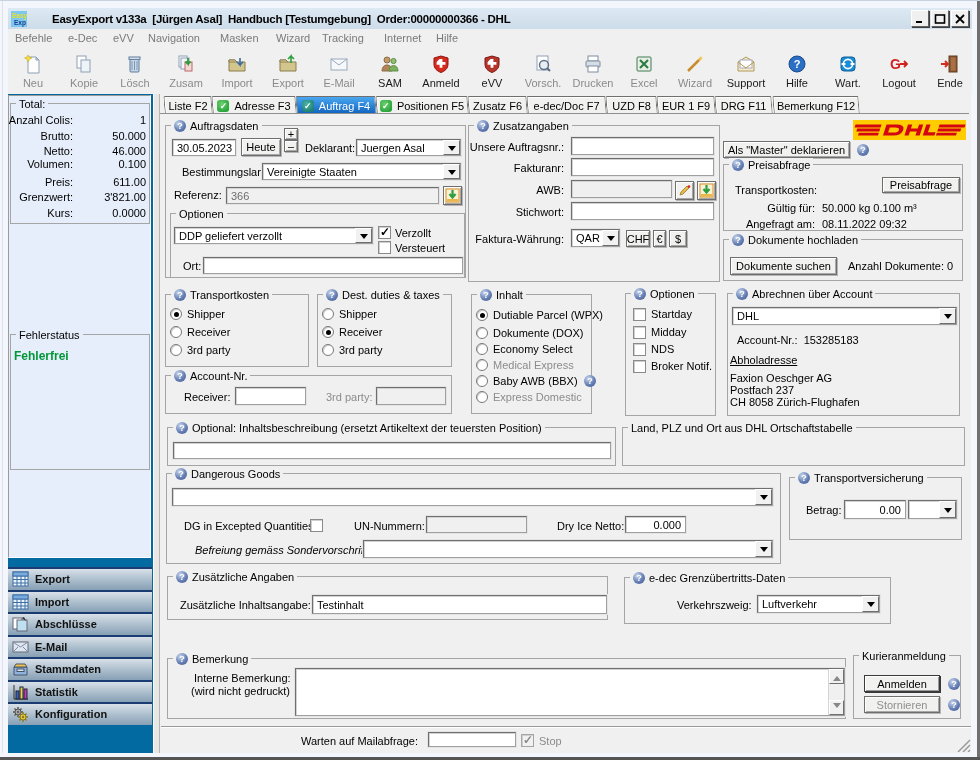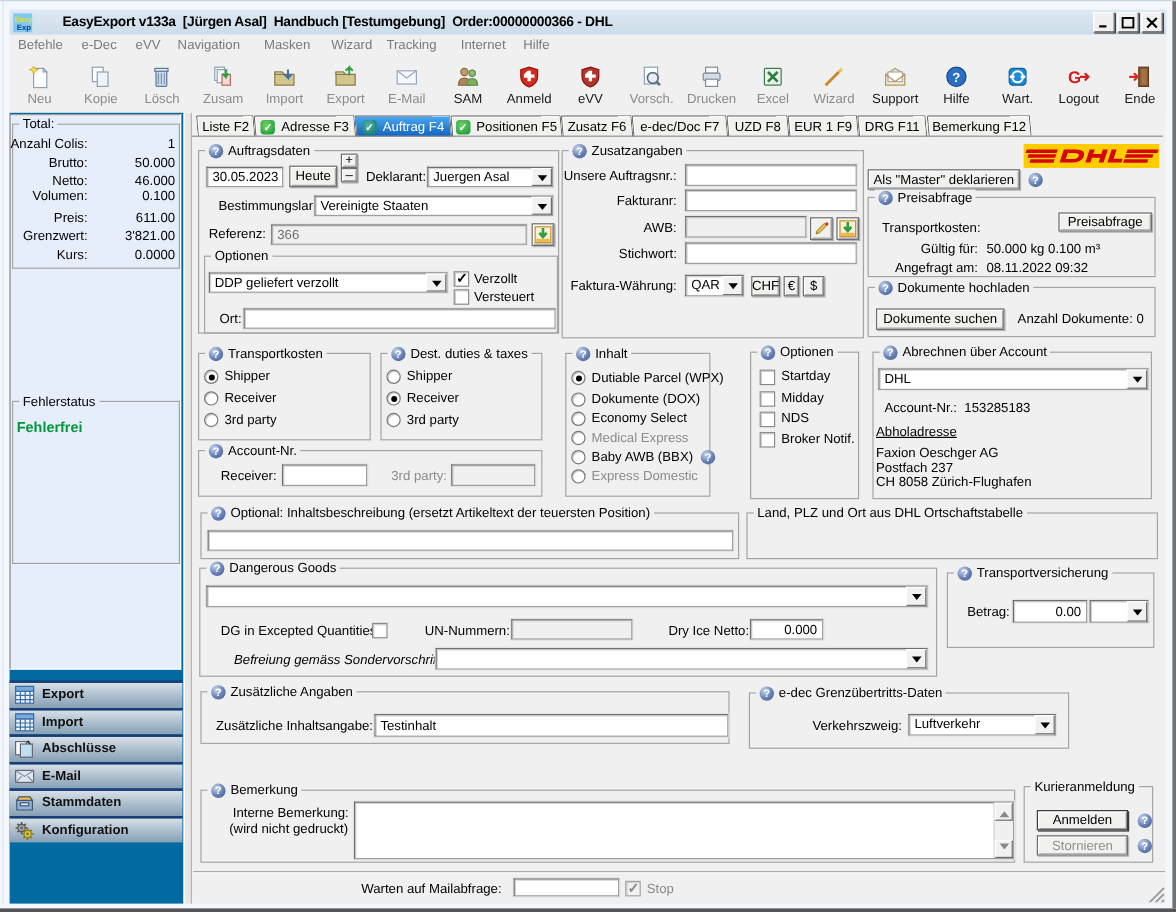--- a/index.html
+++ b/index.html
@@ -343,20 +343,27 @@
       <div class="navb"><span class="nic"><svg width="17" height="16" viewBox="0 0 17 16">
             <rect x="1" y="3" width="15" height="10" fill="#dbe7f3" stroke="#667"></rect>
             <path d="M1 3l7.5 5L16 3M1 13l5-5M16 13l-5-5" fill="none" stroke="#889"></path>
           </svg></span>E-Mail</div>
       <div class="navb"><span class="nic"><svg width="17" height="16" viewBox="0 0 17 16">
             <path d="M2 6h13v8H2z" fill="#8fb3e0" stroke="#456"></path>
             <path d="M2 6l2-3h9l2 3z" fill="#f0c24a" stroke="#456"></path>
             <rect x="5" y="8" width="7" height="2.5" fill="#dfe9f5" stroke="#456"></rect>
           </svg></span>Stammdaten</div>
       <div class="navb"><span class="nic"><svg width="17" height="16" viewBox="0 0 17 16">
+            <line x1="2" y1="1" x2="2" y2="15" stroke="#333"></line>
+            <line x1="2" y1="15" x2="16" y2="15" stroke="#333"></line>
+            <rect x="4" y="7" width="3" height="8" fill="#3a62c0" stroke="#223"></rect>
+            <rect x="8" y="3" width="3" height="12" fill="#e8d24a" stroke="#223"></rect>
+            <rect x="12" y="5" width="3" height="10" fill="#c43ac0" stroke="#223"></rect>
+          </svg></span>Statistik</div>
+      <div class="navb"><span class="nic"><svg width="17" height="16" viewBox="0 0 17 16">
             <circle cx="6" cy="6" r="3" fill="#aaa" stroke="#555"></circle>
             <circle cx="6" cy="6" r="1.2" fill="#666"></circle>
             <path d="M6 1v2M6 9v2M1 6h2M9 6h2M2.5 2.5l1.4 1.4M8.1 8.1l1.4 1.4M9.5 2.5L8.1 3.9M3.9 8.1L2.5 9.5" stroke="#555" stroke-width="1.4"></path>
             <circle cx="11" cy="11" r="3" fill="#e5c93e" stroke="#8a7a1e"></circle>
             <circle cx="11" cy="11" r="1.2" fill="#8a7a1e"></circle>
             <path d="M11 6v2M11 14v2M6 11h2M14 11h2M7.5 7.5l1.4 1.4M13.1 13.1l1.4 1.4M14.5 7.5l-1.4 1.4M8.9 13.1l-1.4 1.4" stroke="#8a7a1e" stroke-width="1.4"></path>
           </svg></span>Konfiguration</div>
     </div>
 </div>
 <div class="abs" id="splitter"></div>

